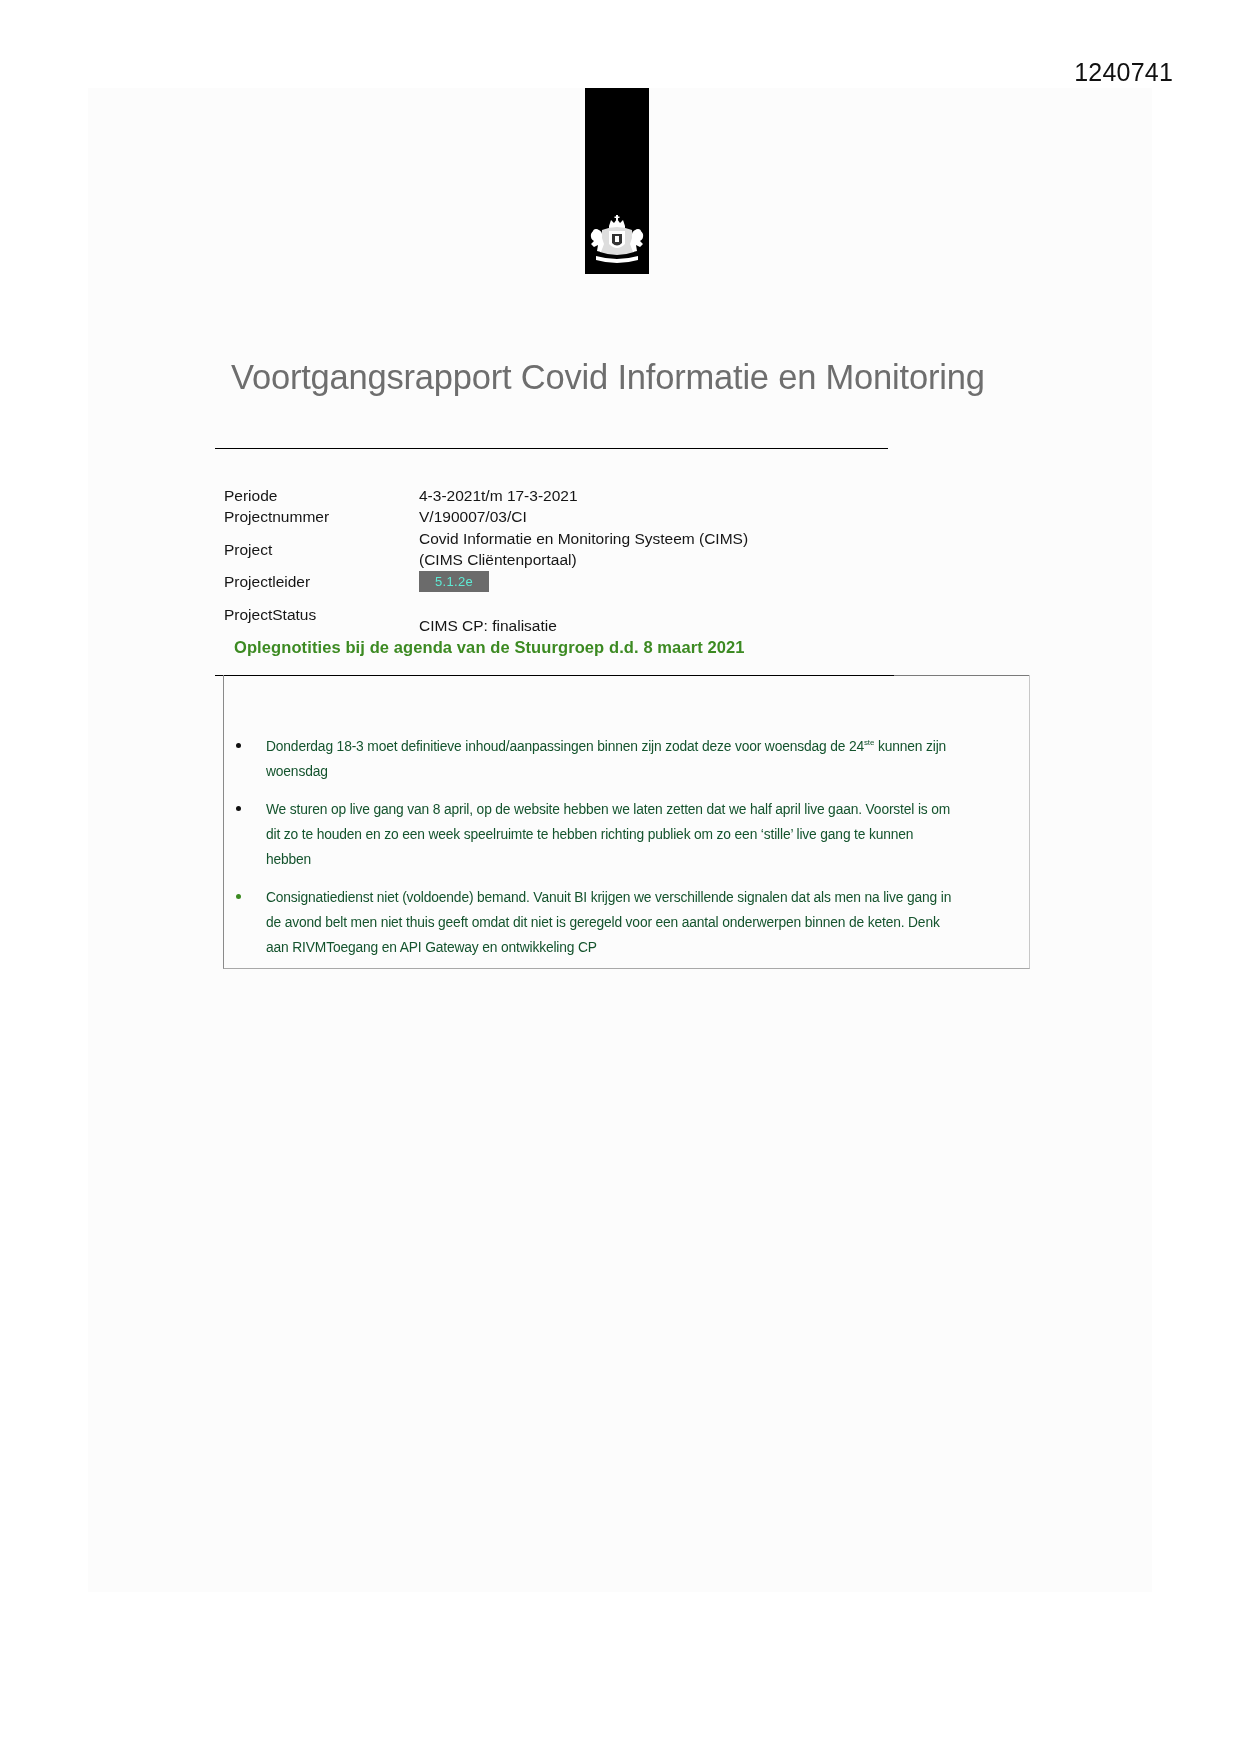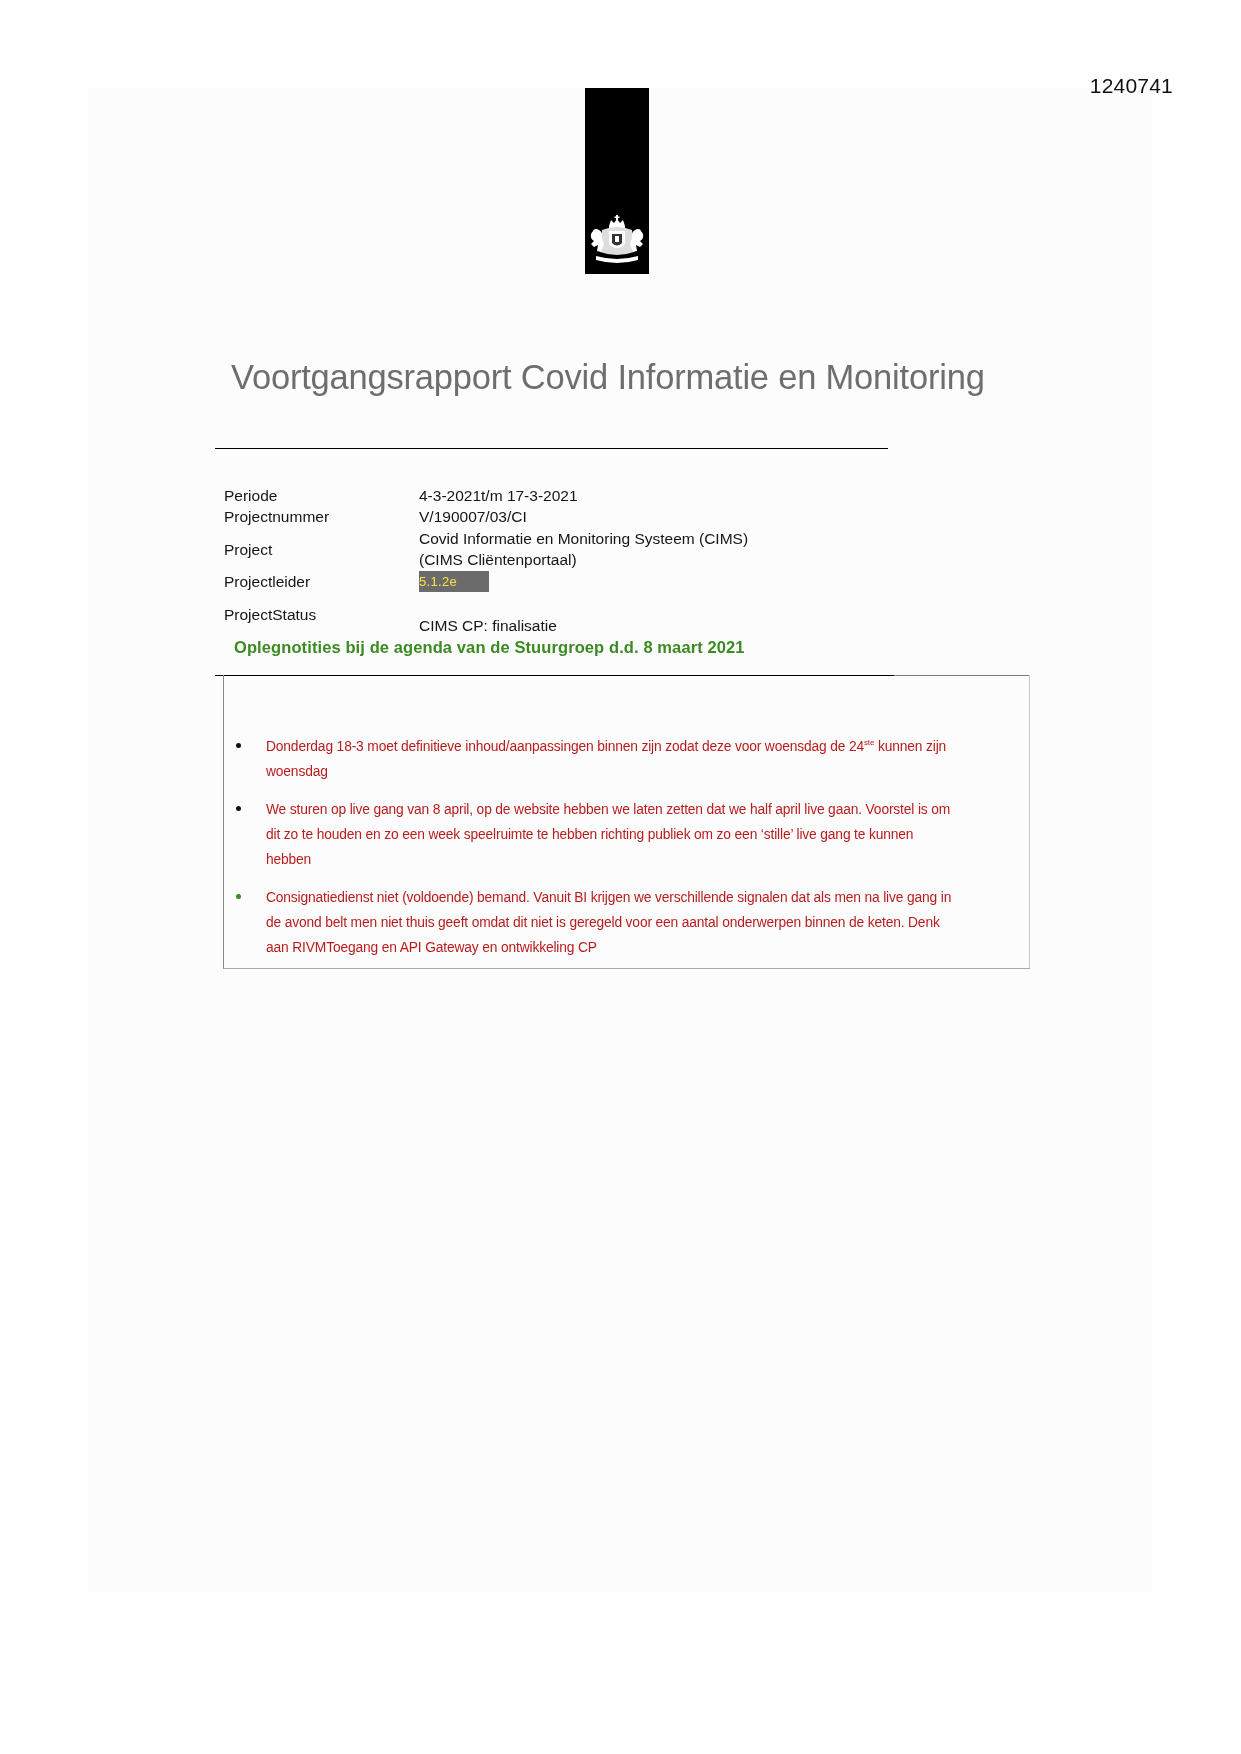--- a/index.html
+++ b/index.html
@@ -12,24 +12,23 @@
     height: 1754px;
     position: relative;
     overflow: hidden;
     font-family: "Liberation Sans", sans-serif;
   }
   .doc-number {
     position: absolute;
     top: 58px;
     right: 68px;
     font-family: "Liberation Sans", sans-serif;
-    font-size: 21px;
+    font-size: 25px;
     color: #111111;
     letter-spacing: 0.2px;
-    margin-top: 16px;
   }
   .page-area {
     position: absolute;
     left: 88px;
     top: 88px;
     width: 1064px;
     height: 1504px;
     background: #fcfcfc;
   }
   .logo-strip {
@@ -77,25 +76,25 @@
   }
   .meta-label { left: 224px; }
   .meta-value { left: 419px; }
   .redaction {
     position: absolute;
     left: 419px;
     top: 571px;
     width: 70px;
     height: 21px;
     background: #6b6b6b;
-    color: #fde047;
+    color: #5eead4;
     font-family: "Liberation Sans", sans-serif;
     font-size: 13px;
     line-height: 21px;
-    text-align: left;
+    text-align: center;
     letter-spacing: 0.3px;
   }
   .notes-box {
     position: absolute;
     left: 223px;
     top: 675px;
     width: 805px;
     height: 293px;
     border-left: 1px solid #8a8a8a;
     border-right: 1px solid #c8c8c8;
@@ -144,21 +143,21 @@
   }
   .bullet-marker.green { background: #3c8a22; }
   .bullet-text {
     position: absolute;
     left: 30px;
     top: -3px;
     width: 760px;
     font-family: "Liberation Sans", sans-serif;
     font-size: 13.8px;
     line-height: 25px;
-    color: #b91c1c;
+    color: #14532d;
     letter-spacing: -0.15px;
   }
   .bullet-text sup {
     font-size: 8px;
     line-height: 0;
     vertical-align: 6px;
   }
 </style>
 </head>
 <body>

